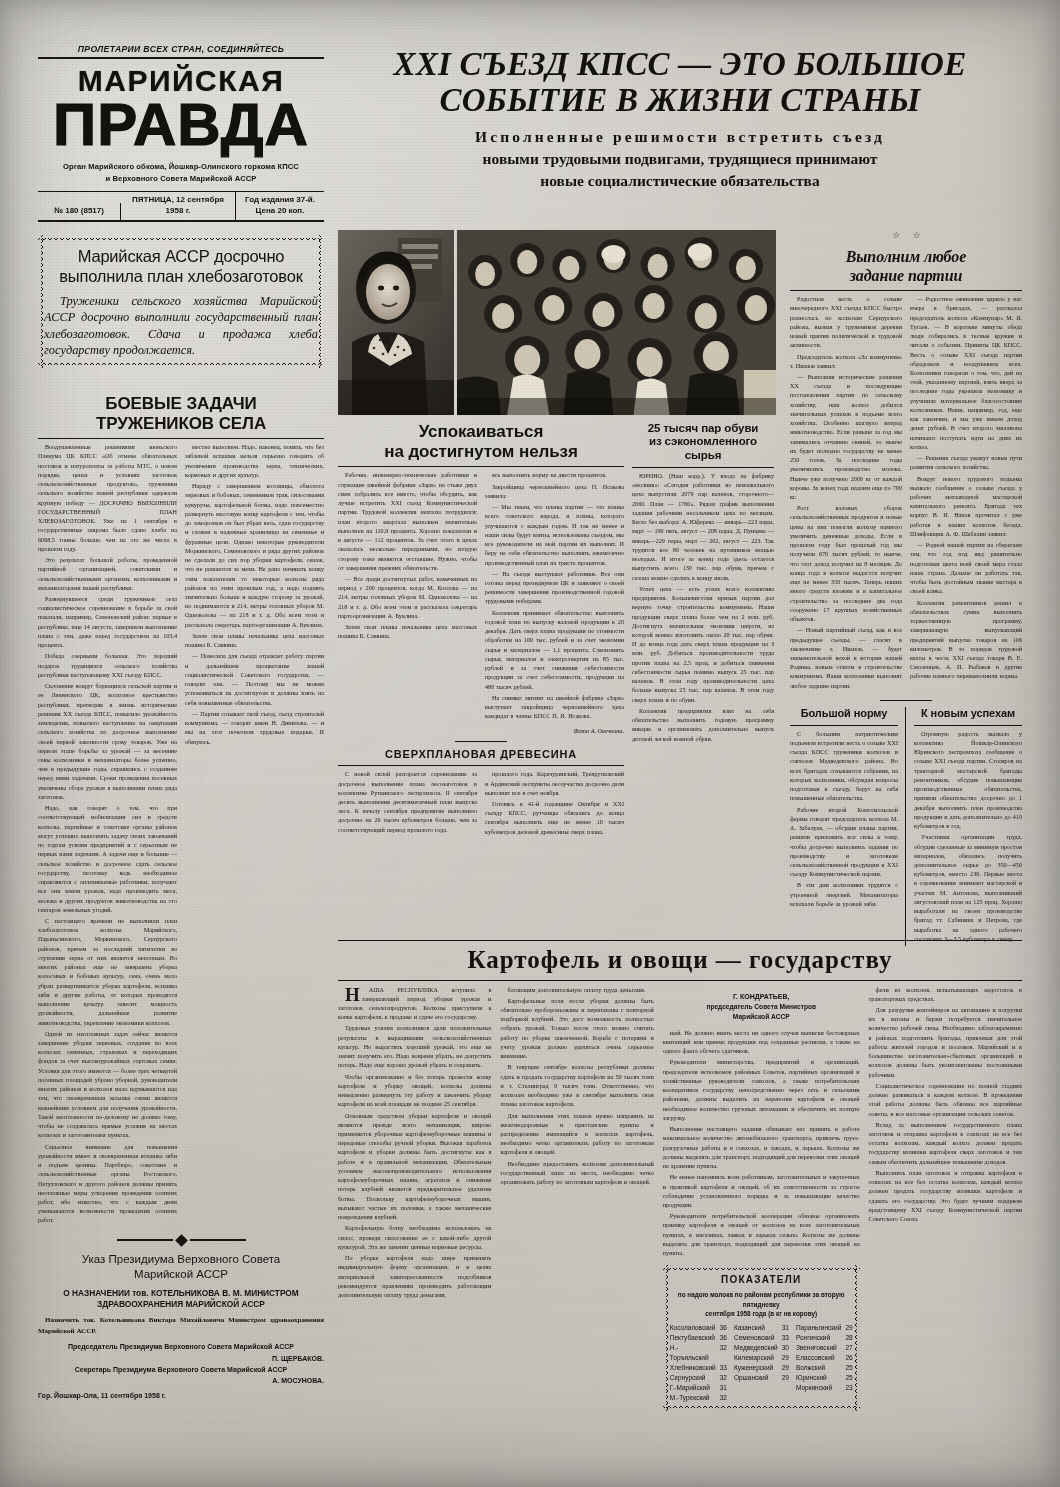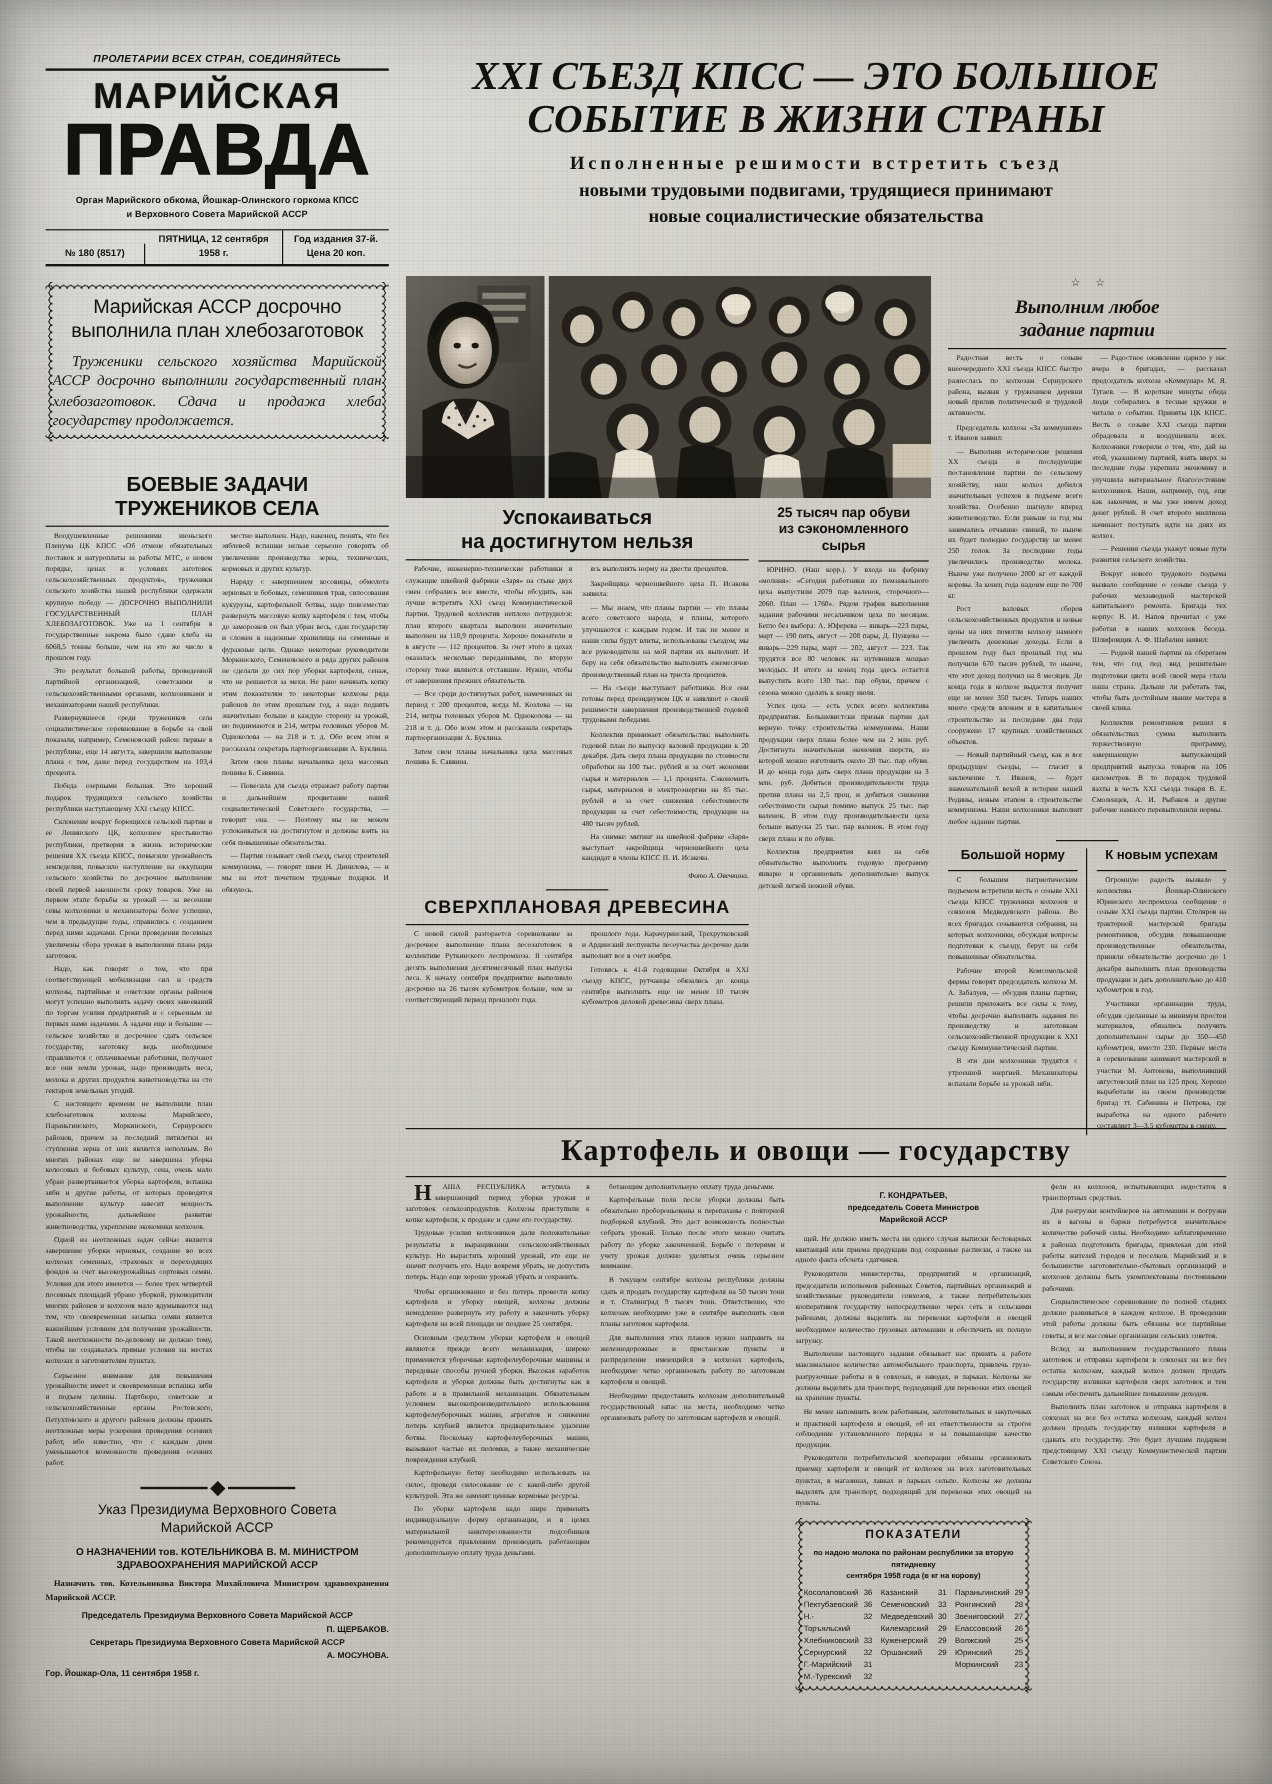--- a/index.html
+++ b/index.html
@@ -337,21 +337,21 @@
             <p>ясь выполнять норму на двести процентов.</p>
             <p>Закройщица черношвейного цеха П. Исакова заявила:</p>
             <p>— Мы знаем, что планы партии — это планы всего советского народа, и планы, которого улучшаются с каждым годом. И так не менее и наши силы будут влиты, использованы съездом, мы все руководители на мой партии их выполнят. И беру на себя обязательство выполнять ежемесячно производственный план на триста процентов.</p>
             <p>— На съезде выступают работники. Все они готовы перед президиумом ЦК и заявляют о своей решимости завершения производственной годовой трудовыми победами.</p>
             <p>Коллектив принимает обязательства: выполнить годовой план по выпуску валовой продукции к 20 декабря. Дать сверх плана продукции по стоимости обработки на 100 тыс. рублей и за счет экономии сырья и материалов — 1,1 процента. Сэкономить сырья, материалов и электроэнергии на 85 тыс. рублей и за счет снижения себестоимости продукции за счет себестоимости, продукции на 480 тысяч рублей.</p>
             <p>На снимке: митинг на швейной фабрике «Заря» выступает закройщица черношвейного цеха кандидат в члены КПСС П. И. Исакова.</p>
           </div>
     </div>
     <div class="cap">Фото А. Овечкина.</div>
     <div class="short-rule"></div>
-    <div class="h-blk" style="font-size:15px;letter-spacing:.8px">СВЕРХПЛАНОВАЯ ДРЕВЕСИНА</div>
+    <div class="h-blk" style="font-size:11px;letter-spacing:.8px">СВЕРХПЛАНОВАЯ ДРЕВЕСИНА</div>
     <div class="thin-rule"></div>
     <div style="display:flex;gap:8px">
       <div class="col" style="flex:1">
             <p>С новой силой разгорается соревнование за досрочное выполнение плана лесозаготовок в коллективе Руткинского леспромхоза. II сентября десять выполнения десятимесячный план выпуска леса. К началу сентября предприятие выполнило досрочно на 26 тысяч кубометров больше, чем за соответствующий период прошлого года.</p>
           </div>
       <div class="col" style="flex:1">
             <p>прошлого года. Карачуринский, Трехрутковский и Ардинский леспункты лесоучастка досрочно дали выполнят все в счет ноября.</p>
             <p>Готовясь к 41-й годовщине Октября и XXI съезду КПСС, рутчанцы обязались до конца сентября выполнить еще не менее 10 тысяч кубометров деловой древесины сверх плана.</p>
           </div>
     </div>

